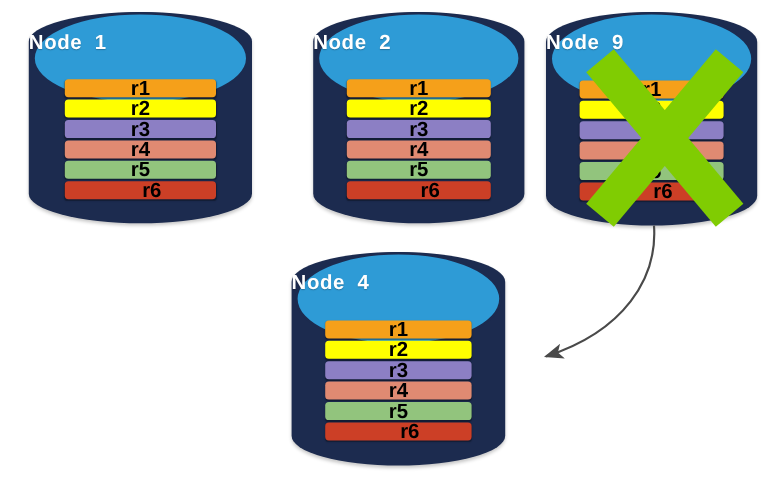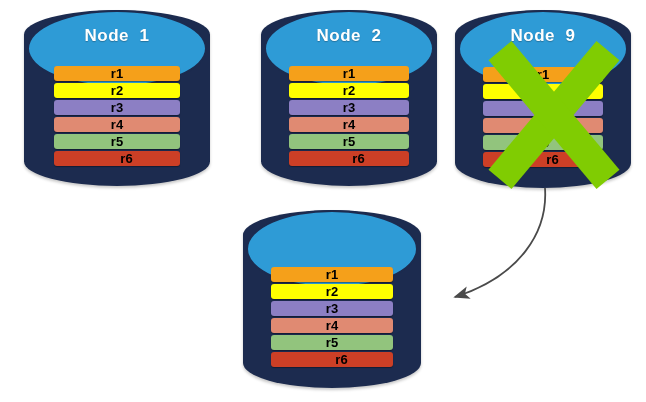--- a/index.html
+++ b/index.html
@@ -41,42 +41,42 @@
     background: #2e9bd6;
     border-radius: 50%;
     border: 2px solid #1c2b4f;
     box-sizing: border-box;
   }
   .node .node-title {
     position: absolute;
     left: 0;
     top: 9%;
     width: 100%;
-    text-align: center;
+    text-align: left;
     color: #ffffff;
     font-weight: bold;
     font-size: 17px;
     letter-spacing: 0.5px;
     text-shadow: 0 1px 1px rgba(0,0,0,0.25);
     white-space: pre;
     pointer-events: none;
   }
   .node .records {
     position: absolute;
     left: 16%;
     right: 16%;
     top: 32%;
   }
   .rec {
     height: 15px;
     margin-bottom: 2px;
     border-radius: 3px;
     color: #000000;
     font-weight: bold;
-    font-size: 13px;
+    font-size: 17px;
     line-height: 15px;
     text-align: center;
     box-shadow: 0 1px 1px rgba(0,0,0,0.35);
   }
   .rec:last-child { margin-bottom: 0; padding-left: 19px; }
 
   
   .x-mark {
     position: absolute;
     pointer-events: none;
@@ -152,20 +152,21 @@
   </div>
 
   <div class="x-mark" style="left:492px; top:48px; width:124px; height:134px;">
     <div class="bar b1"></div>
     <div class="bar b2"></div>
   </div>
 
   <div class="node" style="left:243px; top:210px; width:178px; height:178px;">
     <div class="cyl-body"></div>
     <div class="cyl-top"></div>
+    <div class="node-title">Node  4</div>
     <div class="records">
       <div class="rec" style="background:#f5a01a;">r1</div>
       <div class="rec" style="background:#ffff00;">r2</div>
       <div class="rec" style="background:#8c7fc4;">r3</div>
       <div class="rec" style="background:#e08a72;">r4</div>
       <div class="rec" style="background:#92c47d;">r5</div>
       <div class="rec" style="background:#cc3f26;">r6</div>
     </div>
   </div>
 

